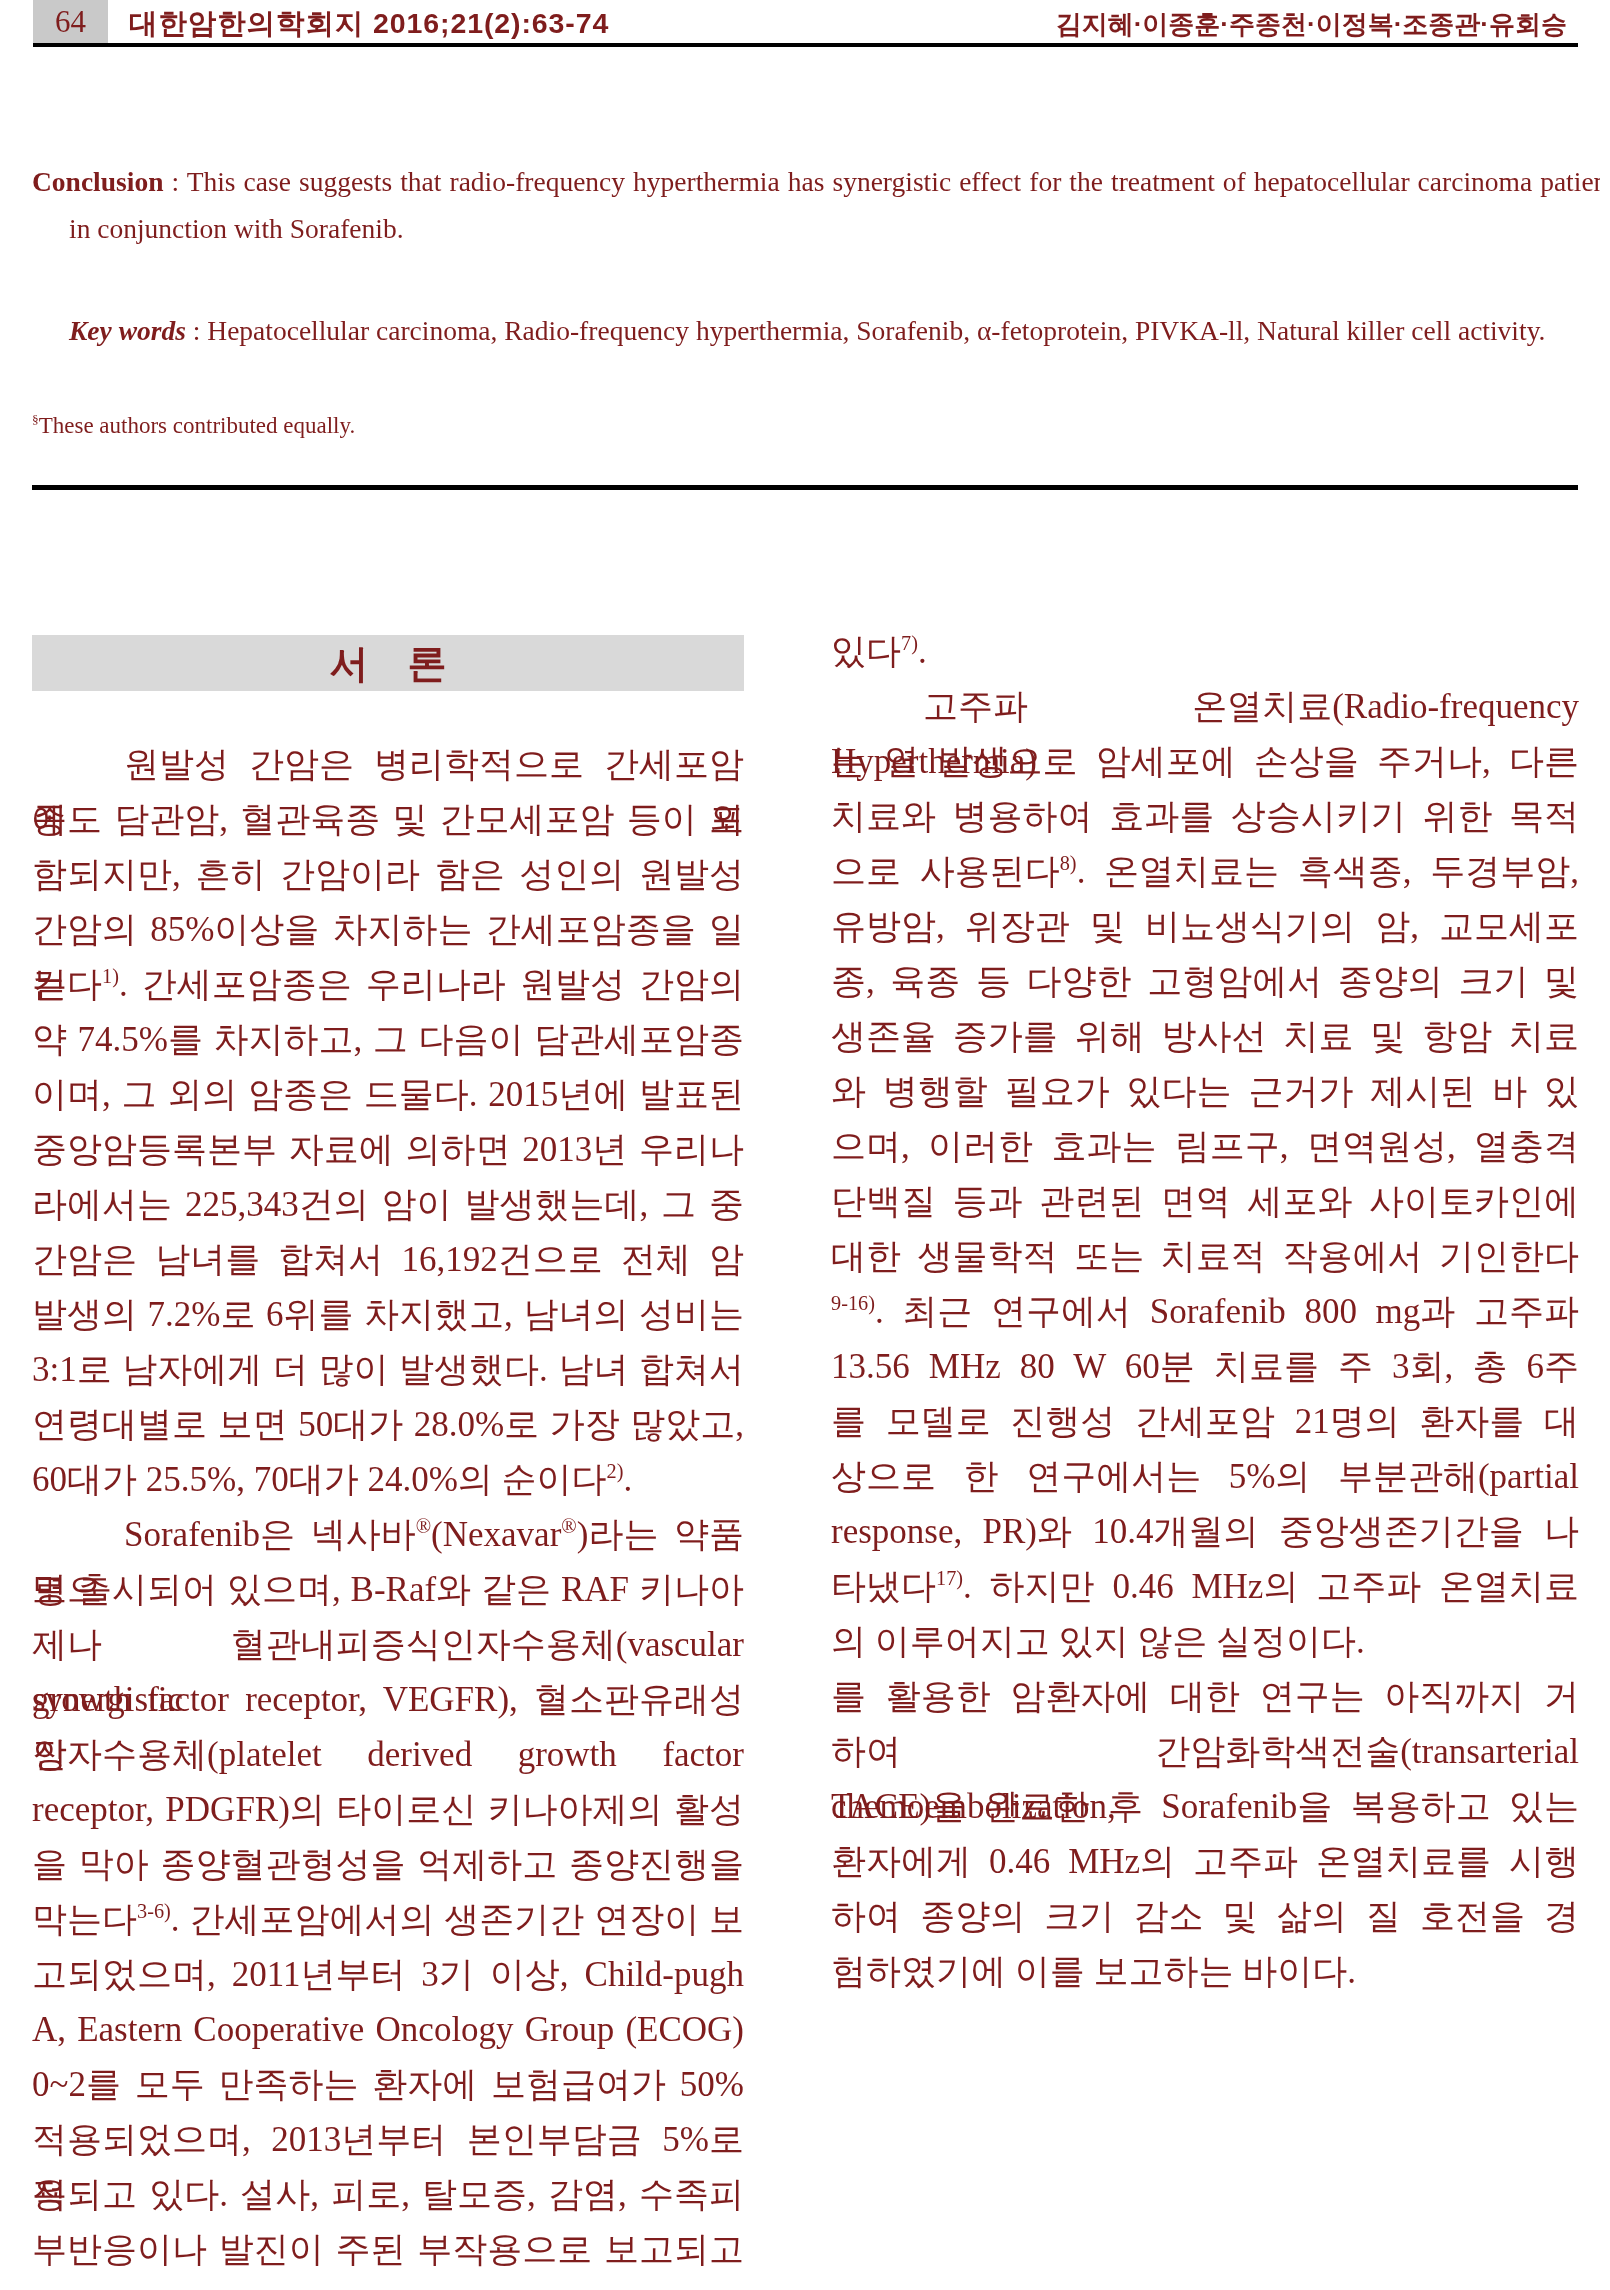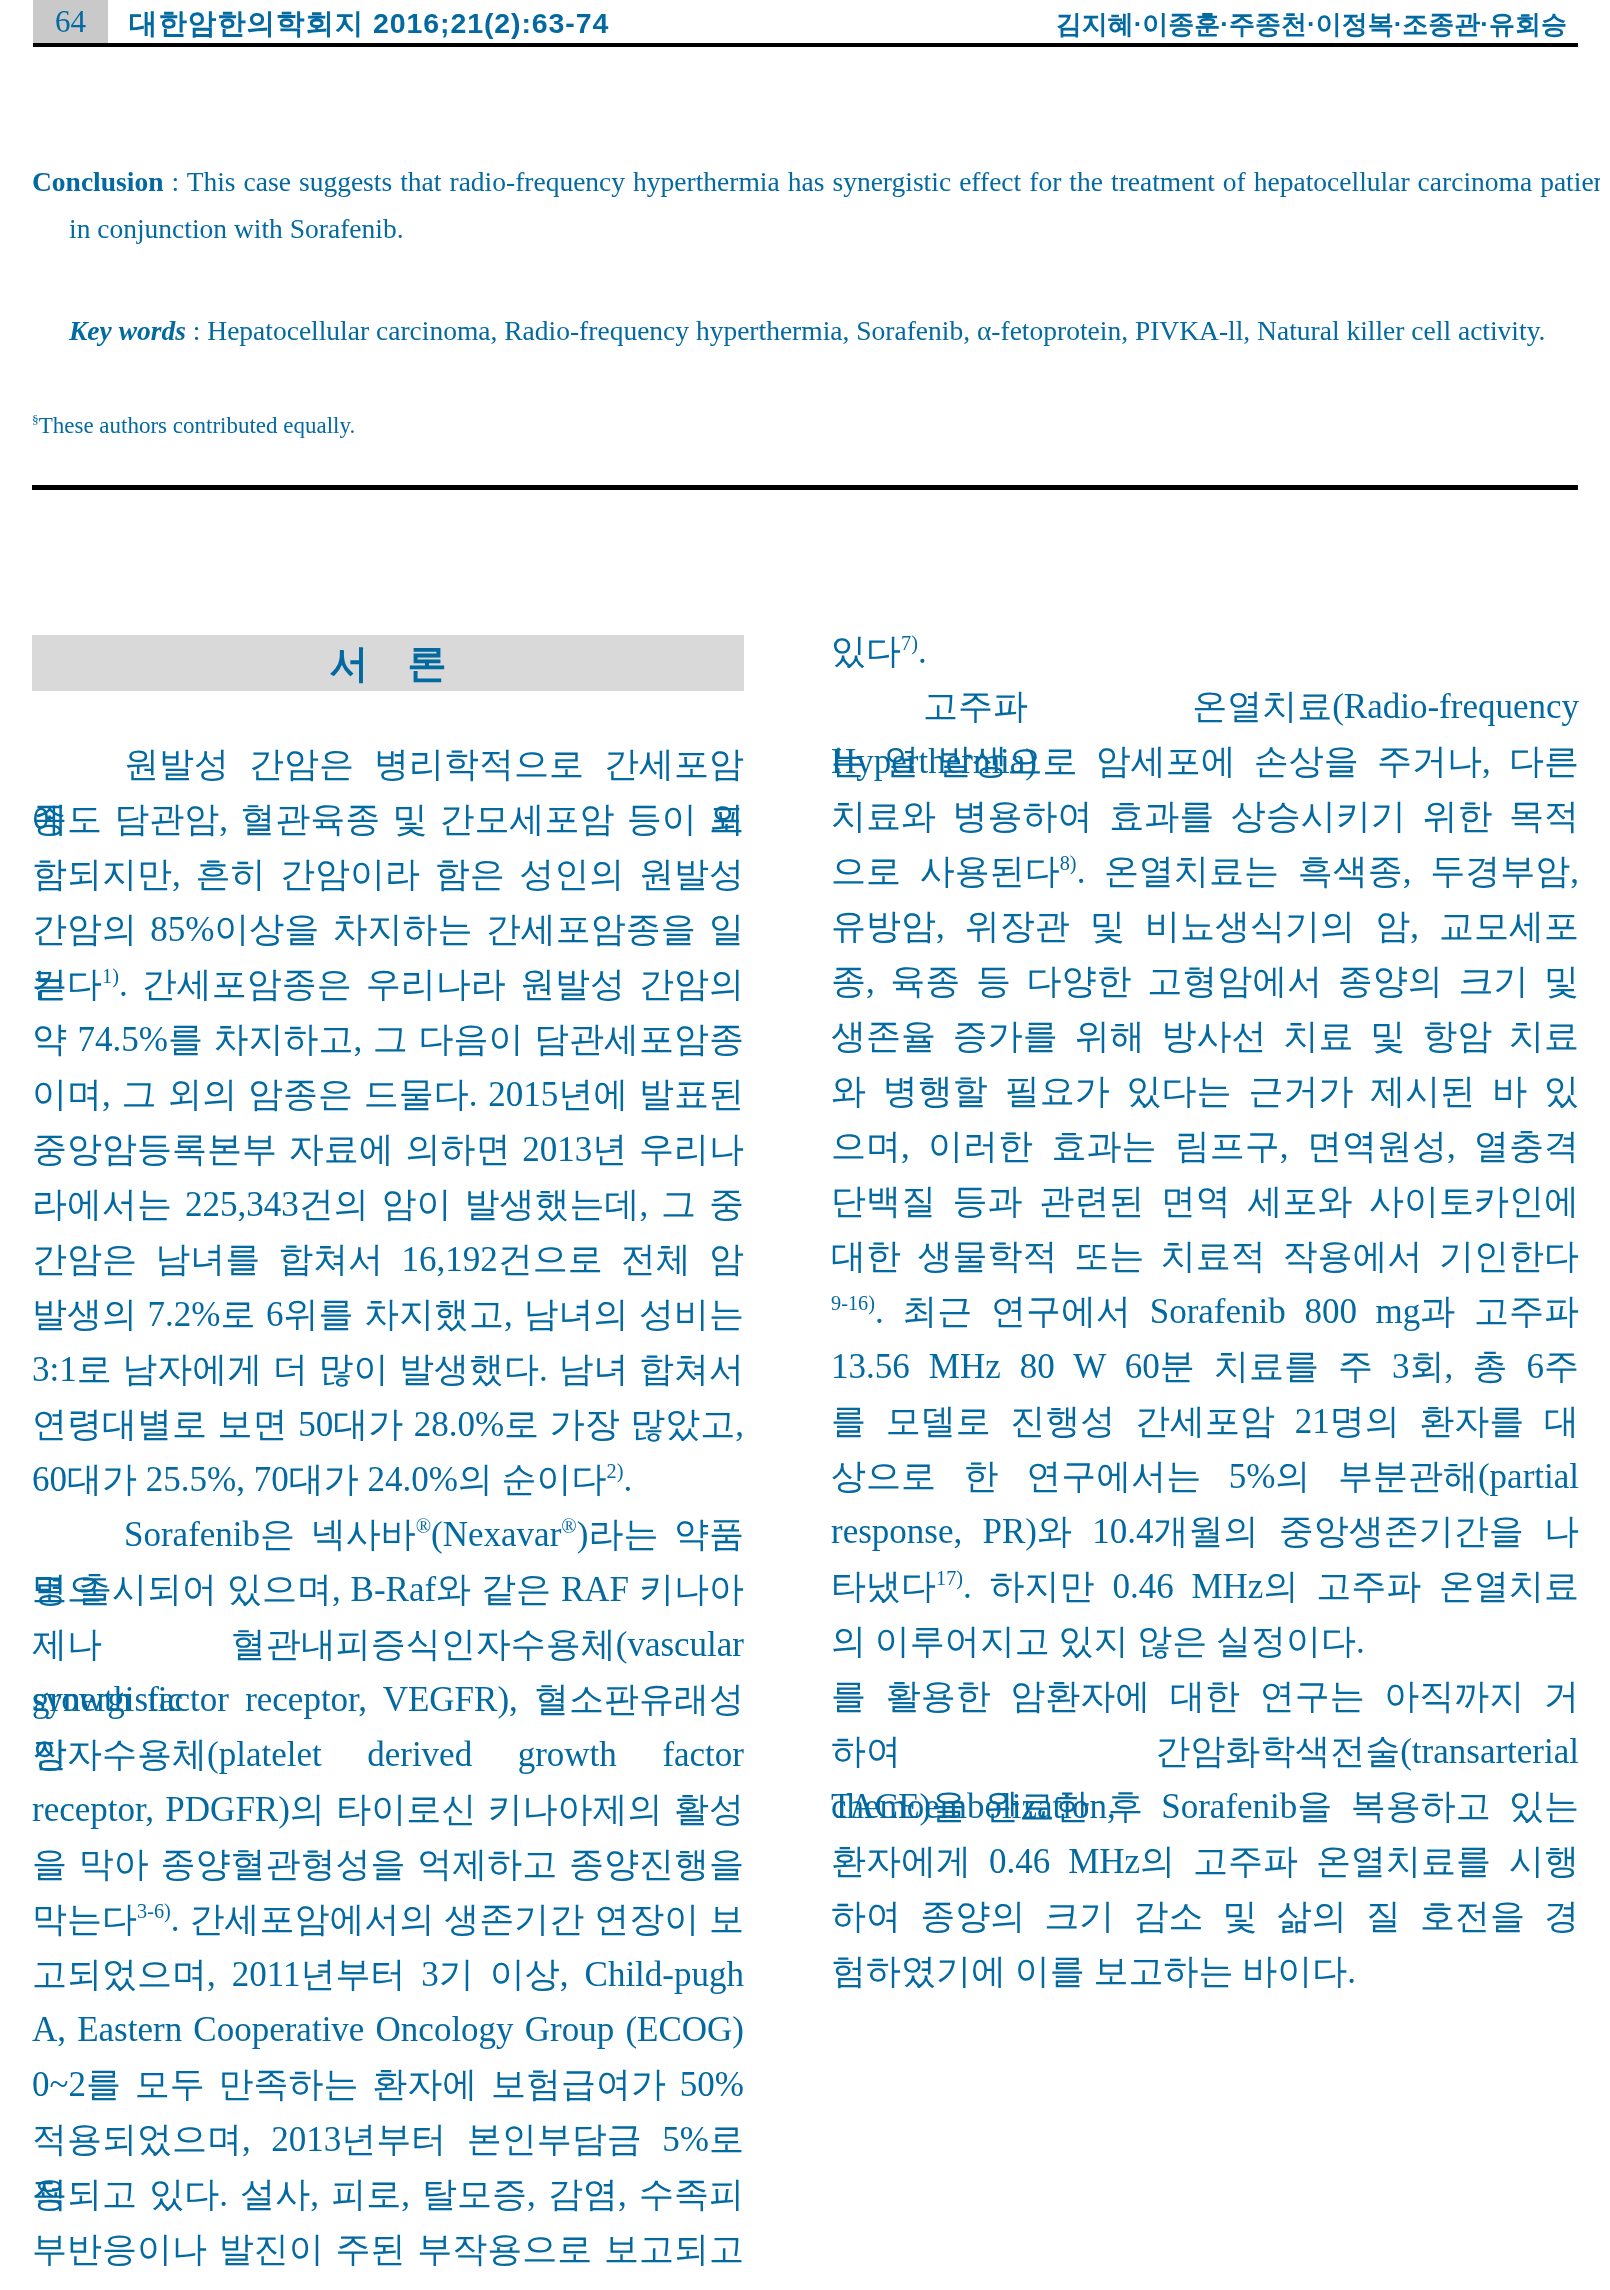--- a/index.html
+++ b/index.html
@@ -1,18 +1,18 @@
 <!DOCTYPE html>
 <html style="font-size:14.7px"><head>
 <meta charset="utf-8">
 <style>
   html,body{margin:0;padding:0;background:#ffffff;}
   .page{
     position:relative;width:1600px;height:2290px;background:#ffffff;
-    color:#0369a1;font-family:"Liberation Serif","DejaVu Serif",serif;
+    color:#7f1d1d;font-family:"Liberation Serif","DejaVu Serif",serif;
     overflow:hidden;
   }
   
   .pagenum-box{
     position:absolute;left:33px;top:0;width:75px;height:43px;
     background:#c9c9c9;display:flex;align-items:center;justify-content:center;
     font-size:31px;
   }
   .journal{
     position:absolute;left:129px;top:4.6px;

